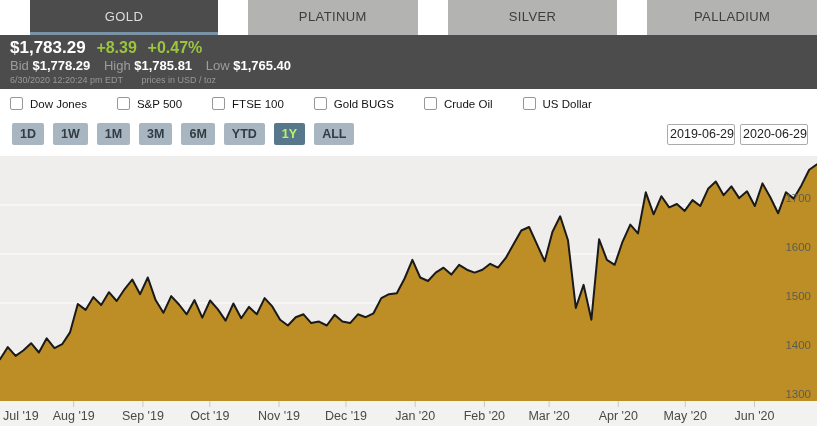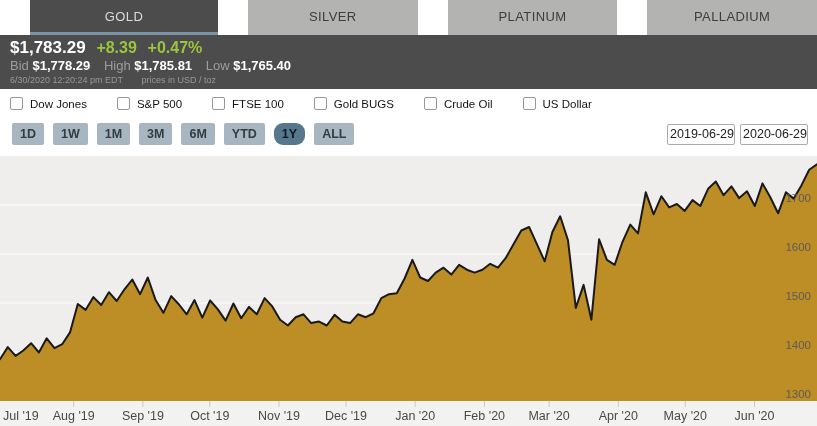--- a/index.html
+++ b/index.html
@@ -42,38 +42,38 @@
   }
 
   
   .controls { display:flex; justify-content:space-between; align-items:center; padding:8px 9px 11px 12px; background:#fff; }
   .ranges { display:flex; gap:9px;justify-content:center; }
   .range-btn {
     background:#a7b6c0; color:#333c42; border:none; border-radius:2px;
     font-family:inherit; font-size:12.5px; font-weight:bold;
     padding:4px 8px; min-width:30px; text-align:center; cursor:pointer; line-height:14px;
   }
-  .range-btn.active { background:#56788a; color:#0f172a;border-radius:9px; }
+  .range-btn.active { background:#56788a; color:#bef264; }
   .dates { display:flex; gap:5px; }
   .date-input {
     width:68px; height:21px; border:1px solid #ababab; border-radius:2px; background:#fff;
     font-family:inherit; font-size:12.5px; color:#222; text-align:right; padding:0;
   }
 
   
   .chart-wrap { position:relative; width:817px; height:274px; }
   svg text { font-family:"Liberation Sans","DejaVu Sans",sans-serif; }
 </style>
 </head>
 <body>
 
 <div class="tabs">
   <div class="tab active">GOLD</div>
+  <div class="tab">PLATINUM</div>
   <div class="tab">SILVER</div>
-  <div class="tab">PLATINUM</div>
   <div class="tab">PALLADIUM</div>
 </div>
 
 <div class="quote">
   <div class="q-line1">
     <span class="q-price">$1,783.29</span>
     <span class="q-change">+8.39</span>
     <span class="q-pct">+0.47%</span>
   </div>
   <div class="q-line2">

